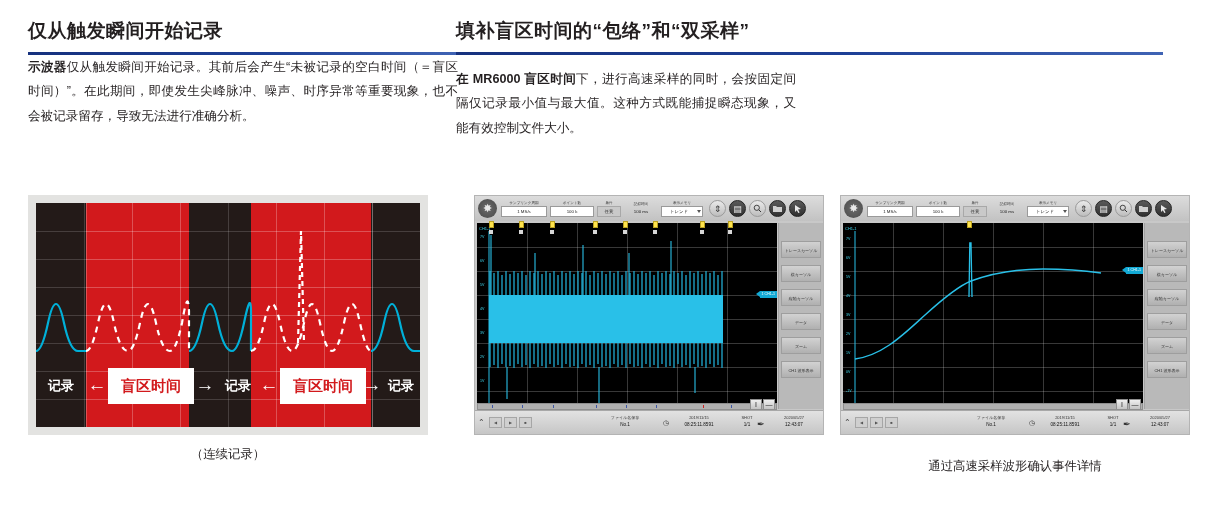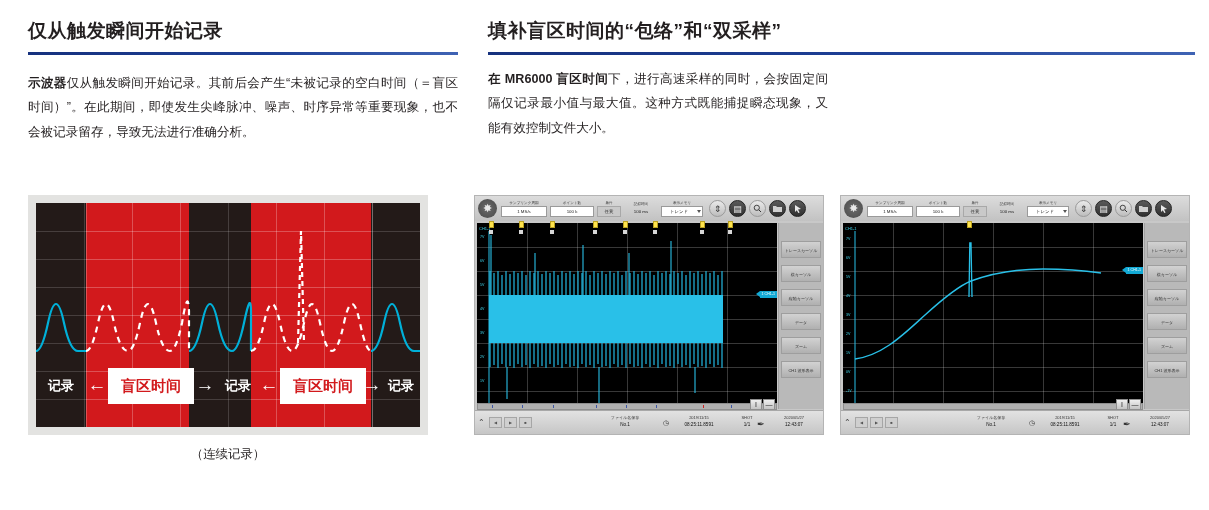--- a/index.html
+++ b/index.html
@@ -8,40 +8,40 @@
     background:#ffffff;
     font-family:"Liberation Sans","DejaVu Sans",sans-serif;
     color:#231f20;
     overflow:hidden;
   }
   .page{position:relative;width:1209px;height:510px;}
 
   
   .col{position:absolute;top:0;}
   .col-left{left:28px;width:430px;}
-  .col-right{left:488px;width:707px;}
+  .col-right{left:456px;width:707px;}
 
   .sec-title{
     font-size:19px;font-weight:bold;letter-spacing:.5px;
     color:#231f20;margin:0;padding-top:20px;line-height:1.2;
     white-space:nowrap;
   }
   .rule{
     height:3px;margin-top:9px;
     background:linear-gradient(to right,#16317e 0%,#1d3f96 55%,#3f63b4 100%);
   }
 
   
   .body-cols{display:flex;gap:28px;margin-top:12px;}
   .body-text{
     font-size:12.6px;line-height:1.95;color:#231f20;
     text-align:justify;text-justify:inter-ideograph;
   }
   .body-text b{font-weight:bold;}
-  .w-left{width:430px;margin-top:16px;}
+  .w-left{width:430px;}
   .w-half{width:340px;}
 
   
   .fig-left{
     position:absolute;left:28px;top:195px;
     width:400px;height:240px;
     background:#e3e3e1;
     padding:8px 0 0 0;box-sizing:border-box;
   }
   .scope{
@@ -699,14 +699,15 @@
         <div class="sb-l2">1/1</div>
       </div>
       <div class="sb-ico" style="left:282px;font-size:9px">✒</div>
       <div class="sb-item" style="left:292px;width:54px">
         <div class="sb-l1">2020/05/27</div>
         <div class="sb-l2">12:43:07</div>
       </div>
     </div>
   </div>
 
+  <div class="caption" style="left:840px;top:456px;width:350px;">通过高速采样波形确认事件详情</div>
 
 </div>
 
 </body></html>

